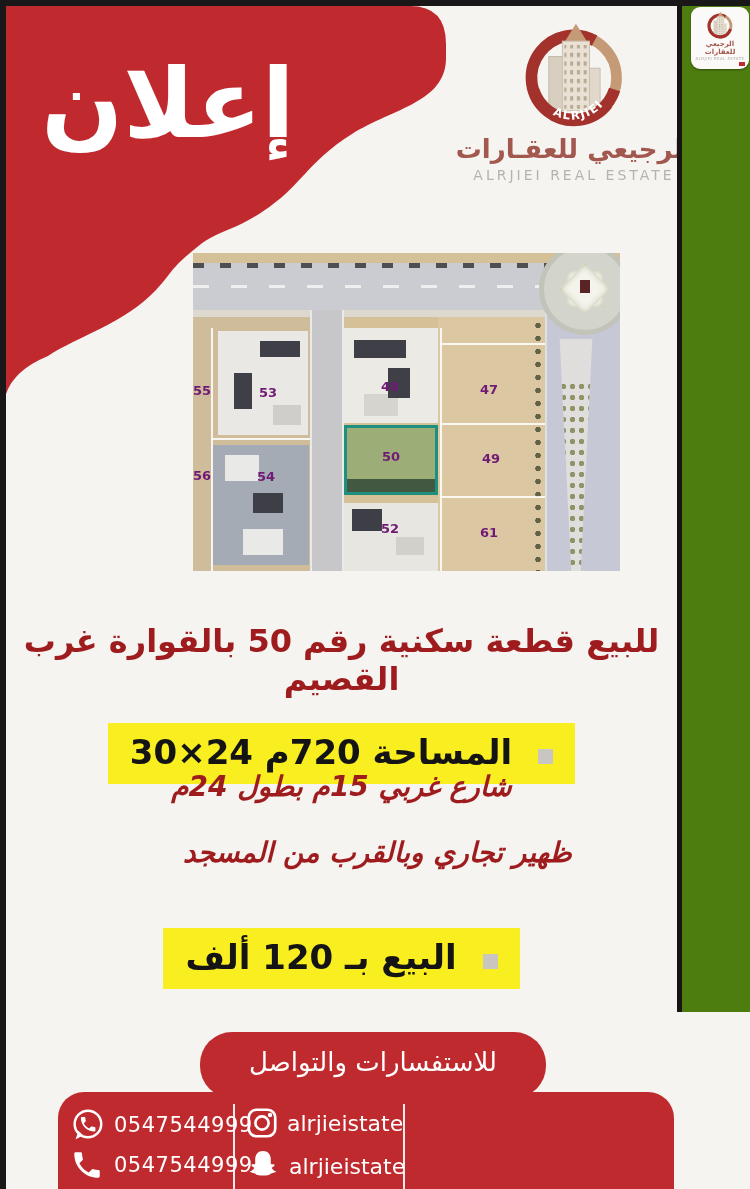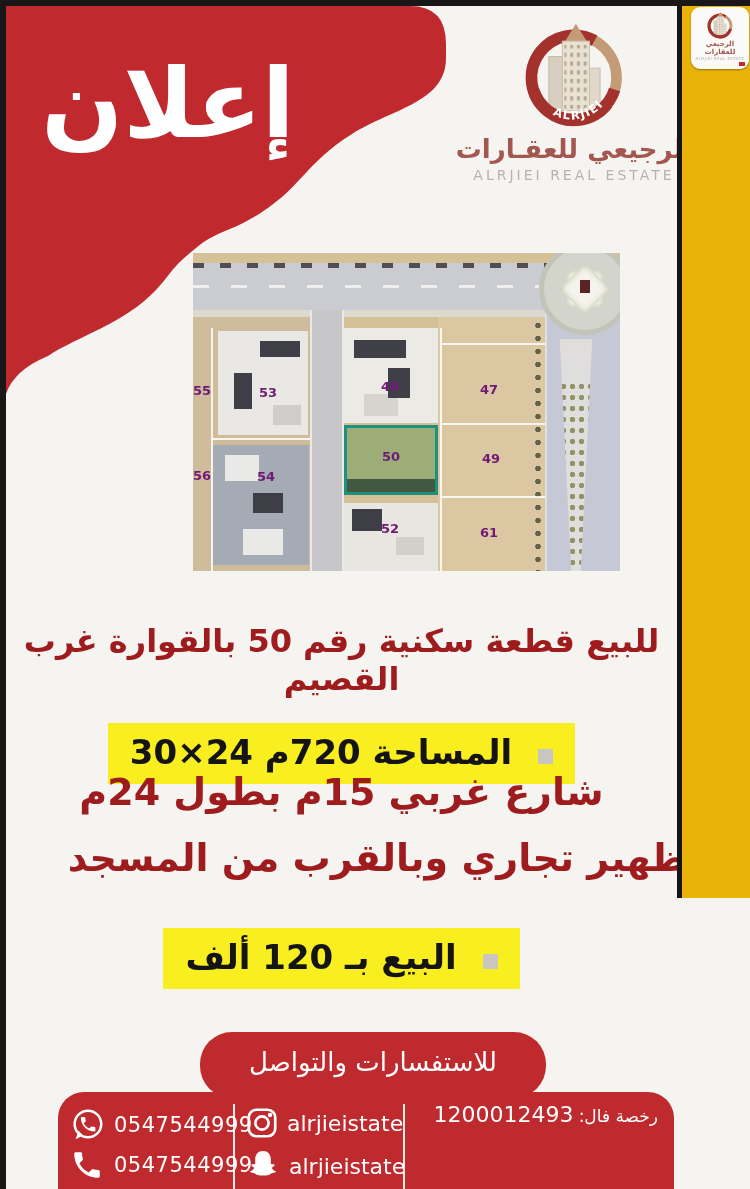--- a/index.html
+++ b/index.html
@@ -9,21 +9,21 @@
     background:#f6f4f1;
     font-family:"DejaVu Sans","Liberation Sans",sans-serif;
   }
   .abs { position:absolute; }
 
   
   .edge-top { left:0; top:0; width:750px; height:6px; background:#191717; z-index:40; }
   .edge-left { left:0; top:0; width:6px; height:1189px; background:#191717; z-index:40; }
 
   
-  .sidebar { left:677px; top:0; width:73px; height:898px; background:#eab308; border-left:5px solid #161414; z-index:30; }
+  .sidebar { left:677px; top:0; width:73px; height:1012px; background:#4d7c0f; border-left:5px solid #161414; z-index:30; }
   .mini-card { position:absolute; left:9px; top:7px; width:58px; height:62px; background:#fbfaf8; border-radius:9px; text-align:center; padding-top:3px; box-shadow:0 1px 2px rgba(0,0,0,.35); }
   .mini-ar { font-size:7px; font-weight:bold; color:#a2574f; line-height:8px; }
   .mini-en { font-size:4px; color:#b0aeab; letter-spacing:.4px; line-height:6px; }
   .mini-mark { position:absolute; right:4px; bottom:3px; width:6px; height:4px; background:#bf2a2e; }
 
   
   .blob-wrap { left:6px; top:6px; width:450px; height:400px; z-index:5; }
   .badge-text { left:38px; top:52px; width:260px; text-align:center; font-size:96px; font-weight:bold; color:#ffffff; z-index:6; line-height:1.1; }
 
   
@@ -83,21 +83,21 @@
   .pl-4 { left:189px; top:196px; }
   .pl-5 { left:289px; top:198px; }
   .pl-6 { left:0;   top:215px; }
   .pl-7 { left:64px;  top:216px; }
   .pl-8 { left:188px; top:268px; }
   .pl-9 { left:287px; top:272px; }
 
   
   .line { left:6px; width:671px; text-align:center; z-index:4; }
   .heading { top:622px; font-size:32px; font-weight:bold; color:#9e1c1e; }
-  .redline { font-size:38px; font-weight:bold; color:#9e1c1e; }
+  .redline { font-size:28px; font-weight:bold; color:#9e1c1e;font-style:italic; }
   .street { top:770px; }
   .rear { top:836px;margin-left:36px; }
   .hl-line1 { top:683px; }
   .hl-line2 { top:888px; }
   .hl { display:inline-block; background:#f8ee20; padding:9px 22px 12px 22px; font-size:34px; font-weight:bold; color:#141414;margin-top:40px; }
   .bullet { display:inline-block; width:15px; height:15px; background:#c9c5c1; margin-left:14px; }
 
   
   .contact-tab { left:200px; top:1032px; width:346px; height:66px; background:#bf2a2e; border-radius:32px;
       color:#fff; font-size:26px; font-weight:normal; text-align:center; line-height:60px; z-index:5; }
@@ -248,24 +248,20 @@
     </div>
     <div class="crow crow-2">
       <svg width="36" height="36" viewBox="0 0 24 24">
         <path fill="#ffffff" d="M12 2c-3.2 0-5.2 2.2-5.2 5.6v3.1c-1 .3-1.9-.1-2.5.5-.4.4.6 1.3 1.9 2-.4 1.2-1.7 2.2-3 2.4.5 1 2.7.8 3.9 1.7 1 .8 1.7 1 4.9 1s3.9-.2 4.9-1c1.2-.9 3.4-.7 3.9-1.7-1.3-.2-2.6-1.2-3-2.4 1.3-.7 2.3-1.6 1.9-2-.6-.6-1.5-.2-2.5-.5V7.6C17.2 4.2 15.2 2 12 2z"></path>
       </svg>
       <span class="chandle">alrjieistate</span>
     </div>
   </div>
 
   <div class="cell cell-right">
-    <div class="lic-row">
-      <span class="lic-label">رخصة فال:</span>
-      <span class="lic-num lic-num2">1200012493</span>
-    </div>
   </div>
 </div>
 
 <div class="abs sidebar">
   <div class="mini-card">
     <svg width="30" height="30" viewBox="0 0 120 116" style="margin:0 auto">
       <defs>
         <pattern id="winB" patternUnits="userSpaceOnUse" width="7" height="9">
           <rect width="3.2" height="4.5" fill="#b7ab97"></rect>
         </pattern>

